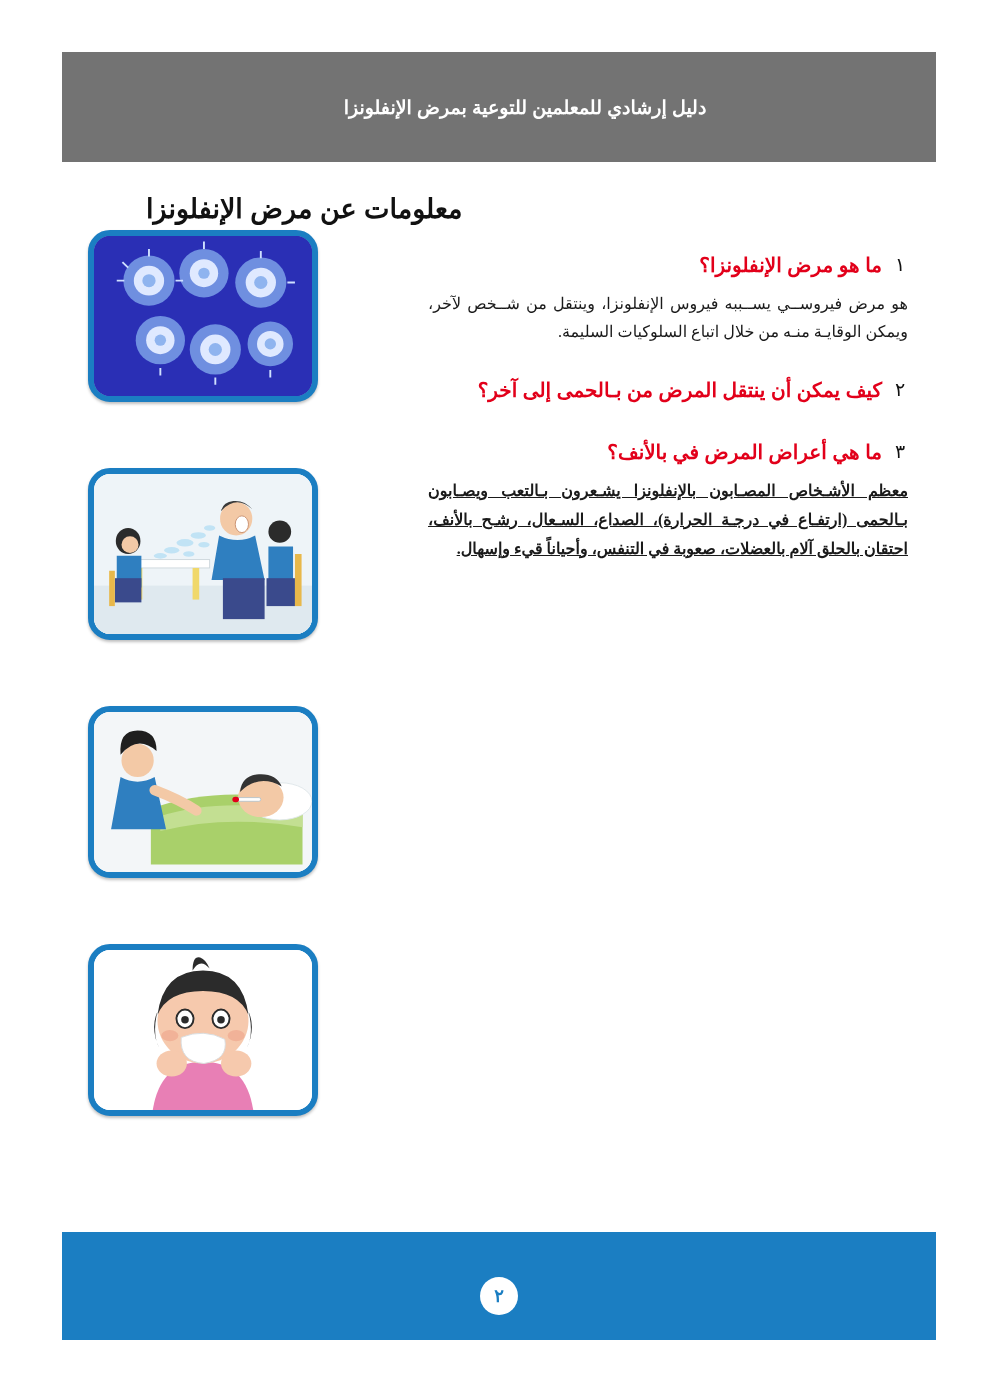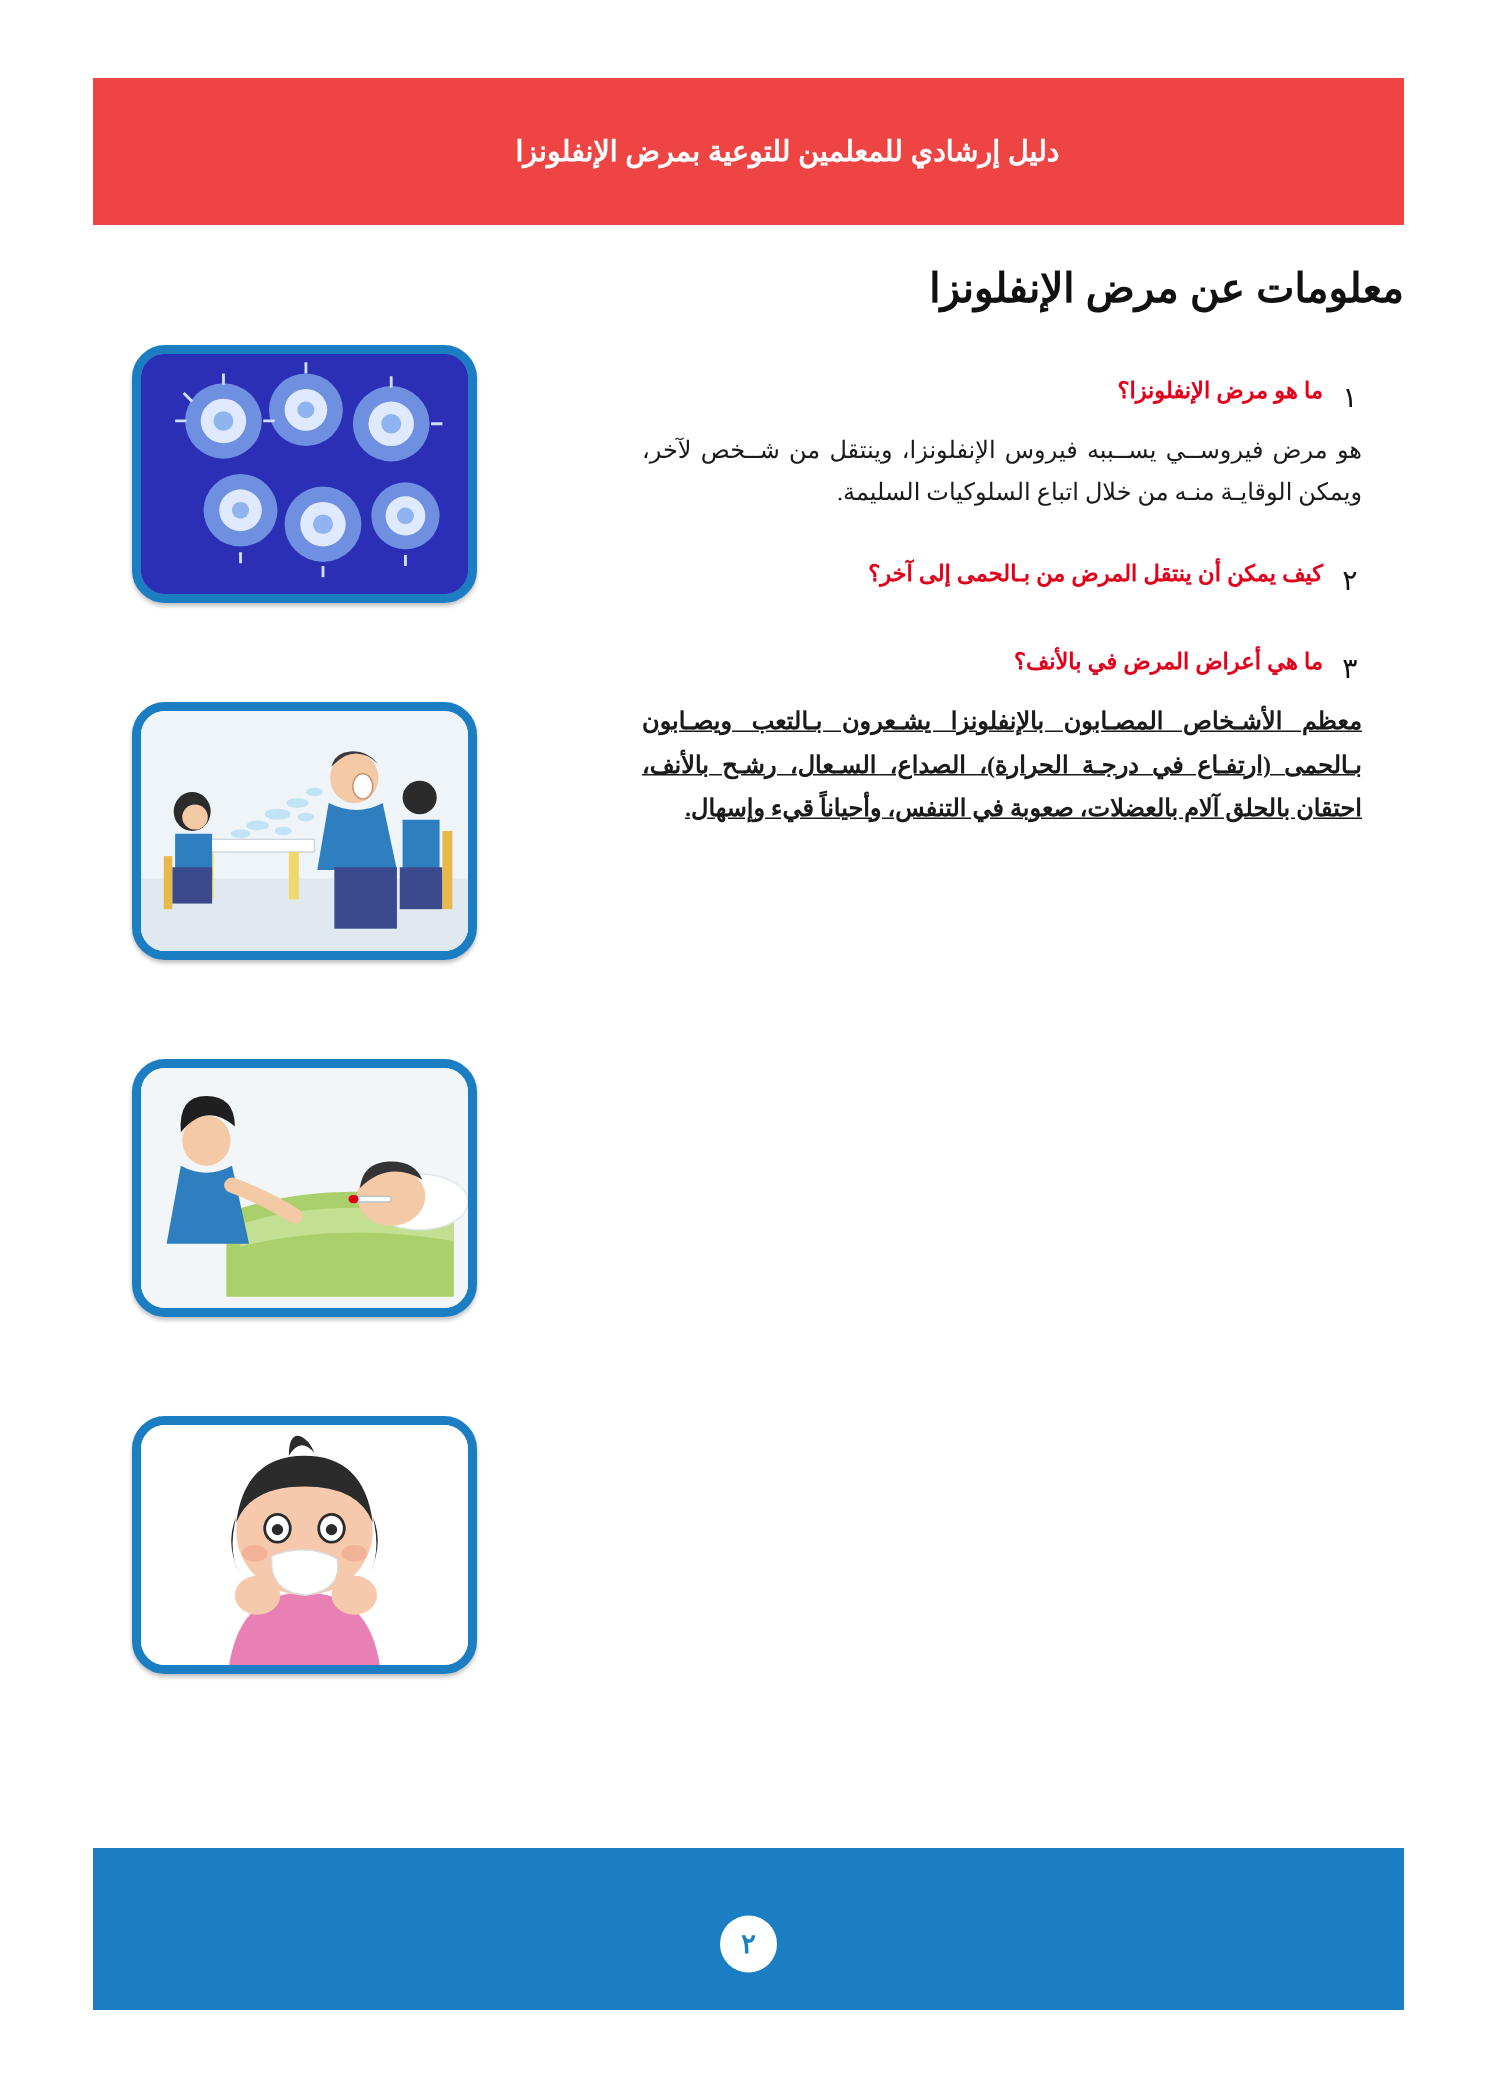--- a/index.html
+++ b/index.html
@@ -11,22 +11,22 @@
     overflow:hidden;
   }
   .page{
     position:absolute;inset:0;
     background:#ffffff;
   }
   
   .header-bar{
     position:absolute;
     top:52px;right:62px;left:62px;
-    height:98px;
-    background:#ef4444;
+    height:110px;
+    background:#737373;
     display:flex;
     align-items:center;
     justify-content:flex-start;
     box-sizing:border-box;
     padding-right:0;
   }
   .header-title{
     color:#ffffff;
     font-family:"Liberation Sans", sans-serif;
     font-weight:bold;
@@ -68,24 +68,24 @@
     background:#ffffff;
     color:#1b7ec2;
     font-family:"Liberation Sans", sans-serif;
     font-weight:bold;
     font-size:18px;
     display:flex;align-items:center;justify-content:center;
   }
   
   .main-title{
     position:absolute;
-    top:176px;
+    top:193px;
     right:62px;
     width:790px;
-    text-align:right;
+    text-align:left;
     font-family:"Liberation Sans", sans-serif;
     font-weight:bold;
     font-size:27px;
     color:#111111;
   }
   
   .content{
     position:absolute;
     top:250px;
     right:90px;
@@ -117,21 +117,21 @@
     font-size:19px;
     color:#111;
     padding-top:3px;
     min-width:16px;
     text-align:center;
   }
   .q-text{
     color:#e2001a;
     font-family:"Liberation Sans", sans-serif;
     font-weight:bold;
-    font-size:15px;
+    font-size:20px;
     line-height:1.5;
     flex:1;
     text-align:justify;
     text-align-last:right;
   }
   .q2 .q-text{ text-align:justify; text-align-last:right;}
   .ans{
     color:#1a1a1a;
     font-size:16px;
     line-height:1.72;

